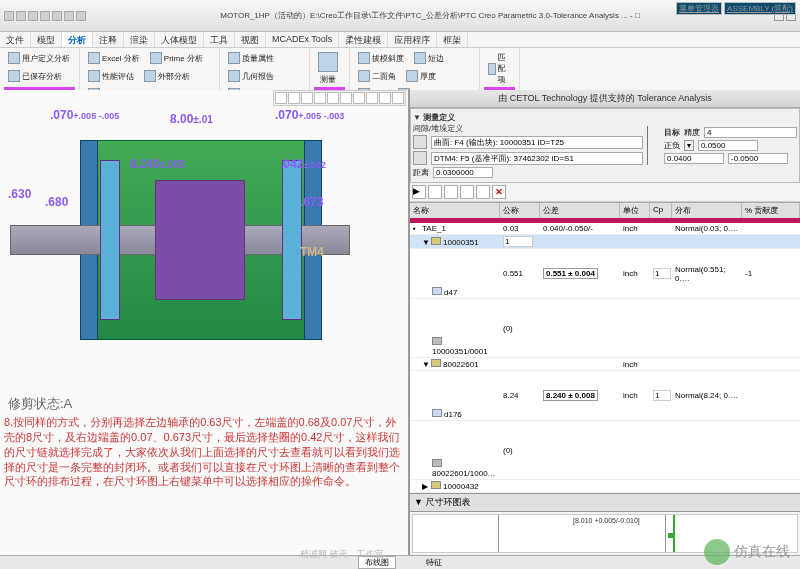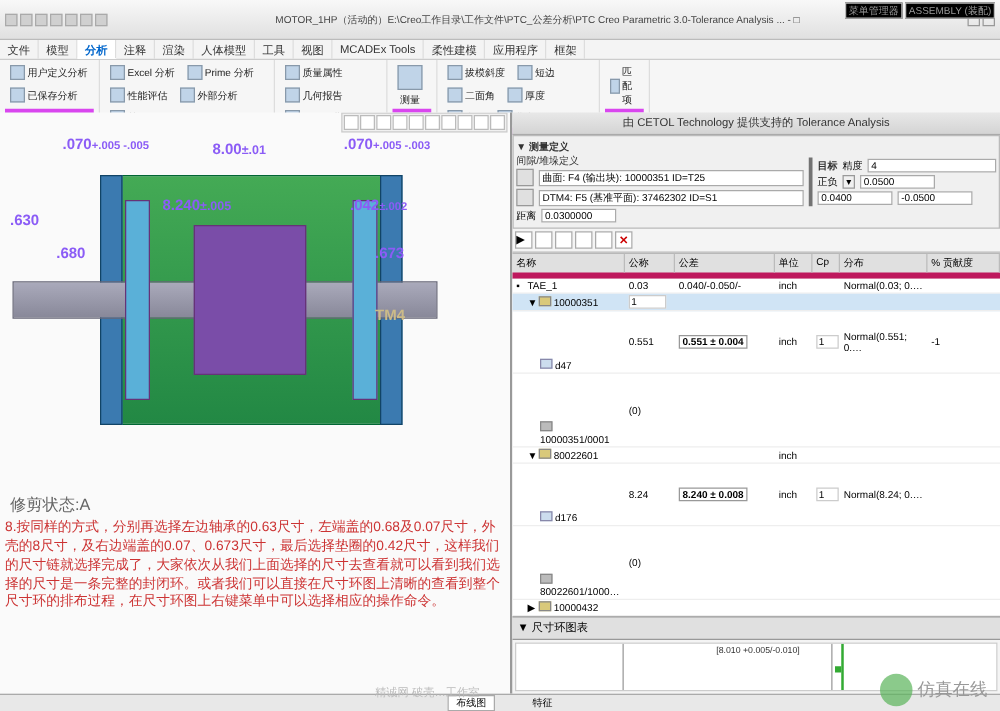--- a/index.html
+++ b/index.html
@@ -4,21 +4,21 @@
 <style>
   * { box-sizing: border-box; margin: 0; padding: 0; font-family: "Microsoft YaHei", Arial, sans-serif; }
   body { width: 800px; height: 569px; background: #e8e8e8; font-size: 9px; position: relative; overflow: hidden; }
   .titlebar { height: 32px; background: linear-gradient(#f8f8f8,#e0e0e0); display:flex; align-items:center; padding:12px 4px; border-bottom:1px solid #bbb; font-size:8px;}
   .titlebar .qat { display:flex; gap:2px; }
   .titlebar .qat span { width:10px; height:10px; background:#d0d0d0; border:1px solid #aaa; }
   .titlebar .title { flex:1; text-align:center; color:#444; overflow:hidden; white-space:nowrap; }
   .titlebar .right { display:flex; gap:2px; }
   .titlebar .right span { width:10px; height:10px; border:1px solid #999; }
   .combo-badge { position:absolute; top:2px; right:4px; font-size:8px; color:#999; display:flex; align-items:center; gap:2px;}
-  .combo-badge .pill { border:1px solid #bbb; padding:0 2px; background:#000000;}
+  .combo-badge .pill { border:1px solid #bbb; padding:0 2px; background:#0c4a6e;text-decoration:underline;}
   .tabs { height:16px; background:#f4f4f4; display:flex; border-bottom:1px solid #ccc; font-size:9px;}
   .tabs .tab { padding:2px 6px; border-right:1px solid #ddd; color:#333; }
   .tabs .tab.active { background:#fff; border-bottom:1px solid #fff; color:#0066cc; font-weight:bold;}
   .ribbon { height:60px; background:#f6f6f6; display:flex; border-bottom:1px solid #bbb; }
   .group { border-right:1px solid #ddd; padding:2px 4px; display:flex; flex-direction:column; justify-content:space-between;}
   .group .btns { display:flex; flex-wrap:wrap; gap:2px; }
   .group .btn { display:flex; align-items:center; gap:2px; padding:1px 3px; border:1px solid transparent; font-size:8px; color:#222;}
   .group .btn .ico { width:12px; height:12px; background:#c0d4e8; border:1px solid #89a; }
   .group .glabel { text-align:center; font-size:8px; color:#555; border-top:6px solid #d946ef; padding-top:1px;}
   .main { position:absolute; top:90px; left:0; right:0; bottom:14px; display:flex; }
@@ -247,21 +247,21 @@
       </div>
     </div>
 
     <div class="dim-label" style="top:18px;left:50px"><span>.070</span><span style="font-size:9px">+.005
 -.005</span></div>
     <div class="dim-label" style="top:22px;left:170px"><span>8.00</span><span style="font-size:10px">±.01</span></div>
     <div class="dim-label" style="top:18px;left:275px"><span>.070</span><span style="font-size:9px">+.005
 -.003</span></div>
     <div class="dim-label" style="top:67px;left:130px"><span>8.240</span><span style="font-size:10px">±.005</span></div>
     <div class="dim-label" style="top:67px;left:280px"><span>.042</span><span style="font-size:9px">±.002</span></div>
-    <div class="dim-label" style="top:79px;left:8px"><span>.630</span></div>
+    <div class="dim-label" style="top:97px;left:8px"><span>.630</span></div>
     <div class="dim-label" style="top:105px;left:45px"><span>.680</span></div>
     <div class="dim-label" style="top:105px;left:300px"><span>.673</span></div>
     <div class="dim-label" style="top:155px;left:300px;color:#cb8">TM4</div>
 
     <div class="trim-status">修剪状态:A</div>
     <div class="instructions">8.按同样的方式，分别再选择左边轴承的0.63尺寸，左端盖的0.68及0.07尺寸，外壳的8尺寸，及右边端盖的0.07、0.673尺寸，最后选择垫圈的0.42尺寸，这样我们的尺寸链就选择完成了，大家依次从我们上面选择的尺寸去查看就可以看到我们选择的尺寸是一条完整的封闭环。或者我们可以直接在尺寸环图上清晰的查看到整个尺寸环的排布过程，在尺寸环图上右键菜单中可以选择相应的操作命令。</div>
   </div>
 
   <div class="ta-panel">
     <div class="ta-header">由 CETOL Technology 提供支持的 Tolerance Analysis</div>
@@ -276,21 +276,21 @@
             </div>
           <div class="row">
               <span class="btn-ico"></span>
               <div class="field">DTM4: F5 (基准平面): 37462302 ID=S1</div>
             </div>
           <div class="row">
               <span>距离</span>
               <div class="field small">0.0300000</div>
             </div>
         </div>
-        <div style="width:150px;border-left:3px solid #737373;padding-left:4px">
+        <div style="width:150px;border-left:1px solid #737373;padding-left:16px">
           <div class="row">
               <span class="section-label">目标</span>
             <span style="margin-left:auto">精度</span>
             <div class="field" style="width:22px">4</div>
             </div>
           <div class="row">
               <span>正负</span>
               <span style="border:1px solid #999;width:10px;text-align:center">▾</span>
             <div class="field small">0.0500</div>
             </div>

